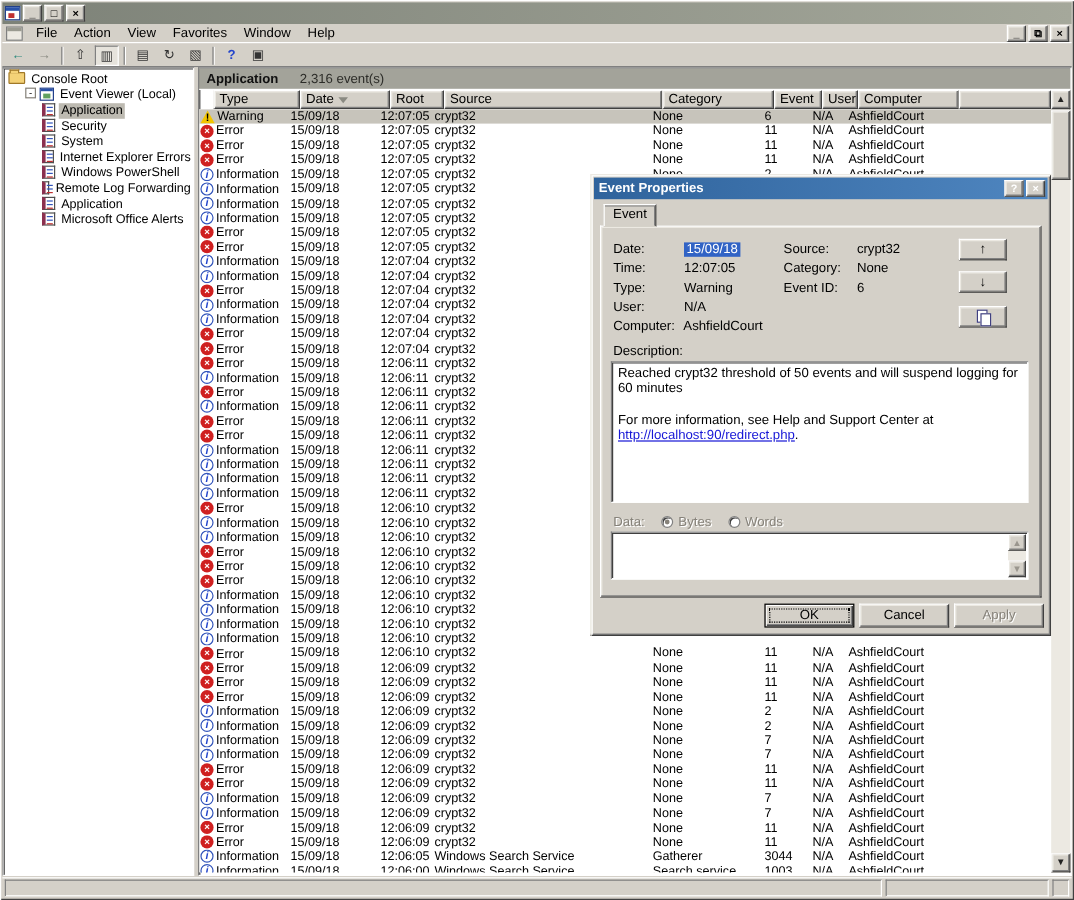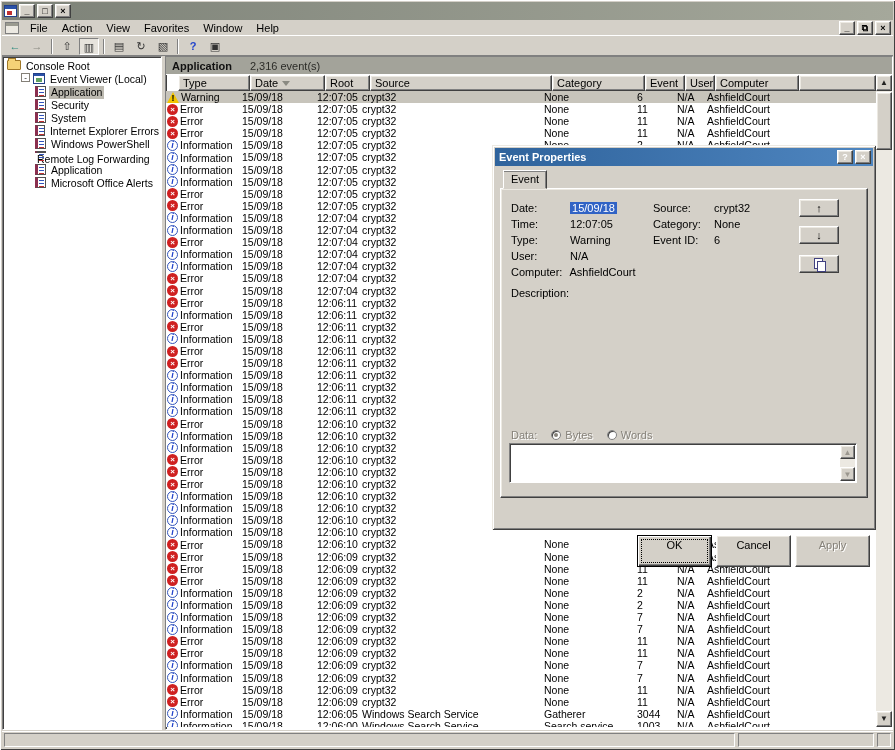--- a/index.html
+++ b/index.html
@@ -111,21 +111,21 @@
   .desclabel{position:absolute;left:10px;top:98px;}
   .descbox{position:absolute;left:8px;top:112px;width:348px;height:118px;background:#fff;border:1px solid;border-color:#808080 #fff #fff #808080;box-shadow:inset 1px 1px 0 #404040;padding:3px 5px;line-height:13px;overflow:hidden;}
   .descbox a{color:#1616d6;text-decoration:underline;}
   .datarow{position:absolute;left:10px;top:240px;color:#86827a;text-shadow:1px 1px 0 #fff;display:flex;align-items:center;}
   .radio{width:10px;height:10px;border-radius:50%;background:#fff;border:1px solid #808080;box-shadow:inset 1px 1px 0 #404040;margin:0 4px 0 14px;position:relative;}
   .radio.on::after{content:"";position:absolute;left:2px;top:2px;width:4px;height:4px;border-radius:50%;background:#86827a;}
   .databox{position:absolute;left:8px;top:254px;width:348px;height:40px;background:#fff;border:1px solid;border-color:#808080 #fff #fff #808080;box-shadow:inset 1px 1px 0 #404040;}
   .dscroll{position:absolute;right:1px;top:1px;bottom:1px;width:15px;background:#ece9e2;}
   .dscroll .sbtn{width:15px;height:14px;color:#9a968e;}
   .dlgbtns{position:absolute;left:0;right:8px;top:358px;height:20px;}
-  .pbtn{position:absolute;width:75px;height:32px;text-align:center;line-height:18px;margin-top:32px;}
+  .pbtn{position:absolute;width:75px;height:20px;text-align:center;line-height:18px;}
   .pbtn.default{border:1px solid #000;box-shadow:inset 1px 1px 0 #fff,inset -1px -1px 0 #404040,inset -2px -2px 0 #808080;}
   .pbtn.default::after{content:"";position:absolute;left:3px;top:3px;right:3px;bottom:3px;border:1px dotted #000;}
   .pbtn.disabled{color:#86827a;text-shadow:1px 1px 0 #fff;}
   .capbtn2{width:16px;height:14px;margin-right:2px;font-size:9px;line-height:12px;text-align:center;font-weight:bold;}
 </style>
 </head>
 <body>
 
 <div class="screen" data-name="event-viewer-window">
 
@@ -190,21 +190,21 @@
         <span class="lbl" data-name="tree-item-label">System</span>
       </div>
       <div class="titem" data-name="sidebar-item-internet-explorer-errors" style="padding-left: 32px;">
         <span class="ic-logbook" data-name="logbook-icon"></span>
         <span class="lbl" data-name="tree-item-label">Internet Explorer Errors</span>
       </div>
       <div class="titem" data-name="sidebar-item-windows-powershell" style="padding-left: 32px;">
         <span class="ic-logbook" data-name="logbook-icon"></span>
         <span class="lbl" data-name="tree-item-label">Windows PowerShell</span>
       </div>
-      <div class="titem" data-name="sidebar-item-remote-log-forwarding" style="padding-left: 32px; flex-direction: column;">
+      <div class="titem" data-name="sidebar-item-remote-log-forwarding" style="padding-left: 32px;">
         <span class="ic-logbook" data-name="logbook-icon"></span>
         <span class="lbl" data-name="tree-item-label">Remote Log Forwarding</span>
       </div>
       <div class="titem" data-name="sidebar-item-aceeventlog" style="padding-left: 32px;">
         <span class="ic-logbook" data-name="logbook-icon"></span>
         <span class="lbl" data-name="tree-item-label">Application</span>
       </div>
       <div class="titem" data-name="sidebar-item-microsoft-office-alerts" style="padding-left: 32px;">
         <span class="ic-logbook" data-name="logbook-icon"></span>
         <span class="lbl" data-name="tree-item-label">Microsoft Office Alerts</span>
@@ -989,20 +989,26 @@
       <div class="frow" style="left:152px;top:44px;" data-name="event-id-field">
         <span class="flabel w" data-name="event-id-label">Event ID:</span>
         <span data-name="event-id-value">6</span>
       </div>
 
       <span class="navbtn raised" style="top:10px;" data-name="previous-event-button"><span data-name="up-arrow-icon">↑</span></span>
       <span class="navbtn raised" style="top:37px;" data-name="next-event-button"><span data-name="down-arrow-icon">↓</span></span>
       <span class="navbtn raised" style="top:66px;" data-name="copy-event-button"><span class="pgicon" data-name="copy-icon"></span></span>
 
       <div class="desclabel" data-name="description-label">Description:</div>
+      <div class="descbox" data-name="description-box">
+        <div data-name="description-line1">Reached crypt32 threshold of 50 events and will suspend logging for 60 minutes</div>
+        <div>&nbsp;</div>
+        <div data-name="description-line2">For more information, see Help and Support Center at</div>
+        <div><a href="#" data-name="support-link">http://localhost:90/redirect.php</a><span data-name="link-suffix">.</span></div>
+      </div>
 
       <div class="datarow" data-name="data-section">
         <span data-name="data-label">Data:</span>
         <span class="radio on" data-name="radio-bytes"></span>
         <span data-name="radio-bytes-label">Bytes</span>
         <span class="radio" data-name="radio-words"></span>
         <span data-name="radio-words-label">Words</span>
       </div>
       <div class="databox" data-name="data-box">
         <div class="dscroll" data-name="data-scrollbar">

